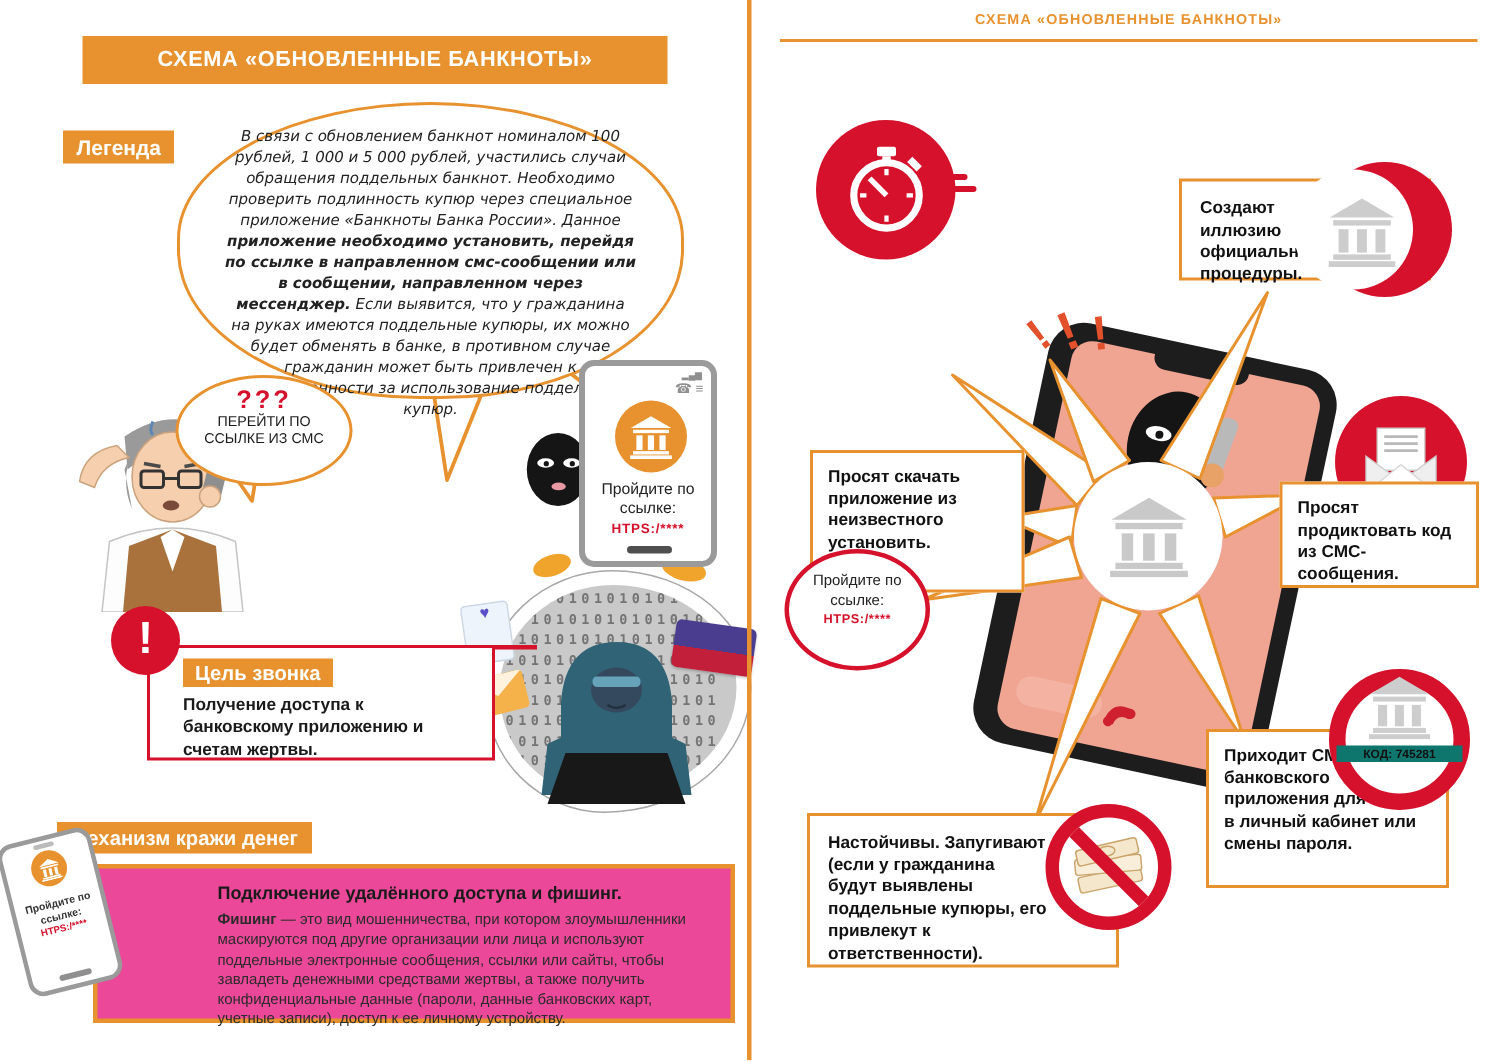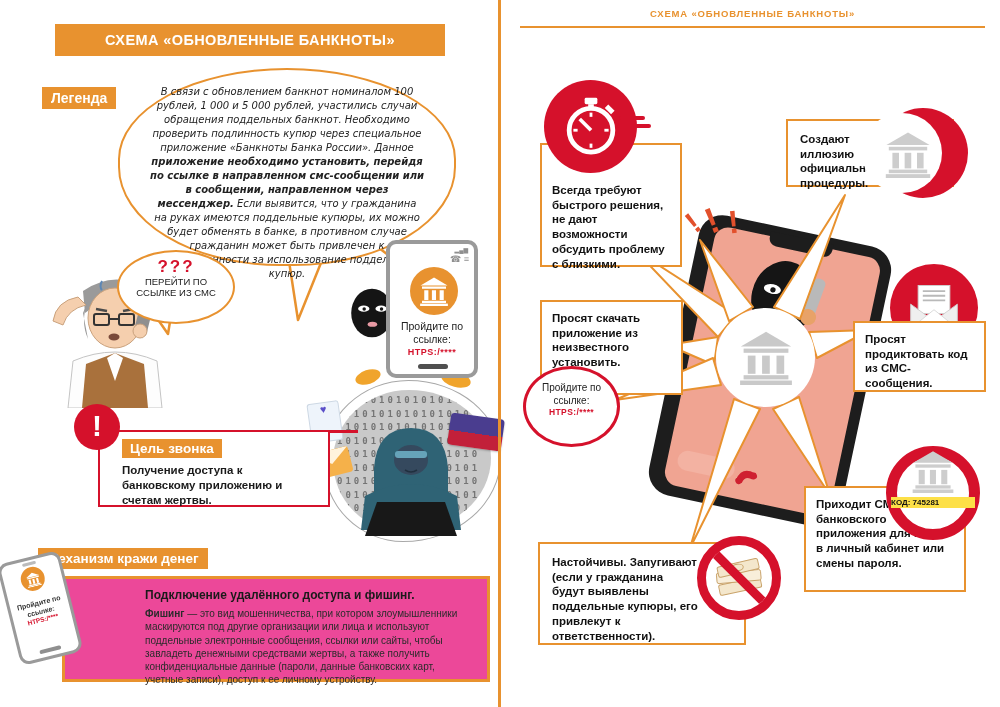--- a/index.html
+++ b/index.html
@@ -231,23 +231,20 @@
         <use href="#bank" width="56" height="56"></use>
       </svg>
   </div>
 
   <div class="abs" style="left:688px;top:200px;z-index:4;color:#e2502c;font-weight:900;">
     <span style="display:inline-block;font-size:30px;transform:rotate(-38deg);">!</span>
     <span style="display:inline-block;font-size:36px;transform:rotate(-22deg);margin-left:4px;">!</span>
     <span style="display:inline-block;font-size:32px;transform:rotate(-6deg);margin-left:5px;">!</span>
   </div>
 
-  <div class="sign-box" style="left:540px;top:143px;width:142px;height:124px;padding-top:38px;box-sizing:border-box;">
-    <span>Всегда требуют быстрого решения, не дают возможности обсудить проблему с близкими.</span>
-  </div>
   <div class="abs" style="left:544px;top:80px;width:93px;height:93px;border-radius:50%;background:#D5112B;z-index:5;">
     <svg class="icon" width="62" height="62" viewBox="0 0 44 44" style="margin:15px auto;">
         <use href="#stopwatch"></use>
       </svg>
     <div class="abs" style="right:-8px;top:36px;width:26px;height:3.5px;background:#D5112B;border-radius:2px;"></div>
     <div class="abs" style="right:-14px;top:44px;width:34px;height:3.5px;background:#D5112B;border-radius:2px;"></div>
   </div>
 
   <div class="sign-box" style="left:786px;top:119px;width:168px;height:68px;box-sizing:border-box;padding:11px 62px 10px 12px;">
     <span>Создают иллюзию официальной процедуры.</span>
@@ -278,21 +275,21 @@
   </div>
 
   <div class="sign-box" style="left:804px;top:486px;width:162px;height:106px;box-sizing:border-box;">
     <span>Приходит СМС из банковского приложения для входа в личный кабинет или смены пароля.</span>
   </div>
   <div class="abs" style="left:886px;top:446px;width:94px;height:94px;border:11px solid #D5112B;border-radius:50%;
               background:#fff;z-index:5;box-sizing:border-box;">
     <svg class="abs icon" style="left:14px;top:-8px;fill:#cdcdcd;" width="44" height="44">
         <use href="#bank" width="44" height="44"></use>
       </svg>
-    <div class="abs" style="left:-6px;top:40px;width:84px;text-align:left;background:#fde047;font-weight:bold;
+    <div class="abs" style="left:-6px;top:40px;width:84px;text-align:center;background:#0f766e;font-weight:bold;
                 font-size:8px;color:#111;padding:1px 0;">КОД: 745281</div>
   </div>
 
   <div class="sign-box" style="left:538px;top:542px;width:208px;height:103px;box-sizing:border-box;padding:11px 46px 11px 12px;">
     <span>Настойчивы. Запугивают (если у гражданина будут выявлены поддельные купюры, его привлекут к ответственности).</span>
   </div>
   <div class="abs" style="left:697px;top:536px;width:84px;height:84px;border:9px solid #D5112B;border-radius:50%;
               background:#fff;z-index:5;box-sizing:border-box;overflow:hidden;">
     <svg class="icon" width="50" height="38" viewBox="0 0 52 38" style="margin:14px auto;transform:rotate(-8deg);">
         <use href="#banknotes"></use>

